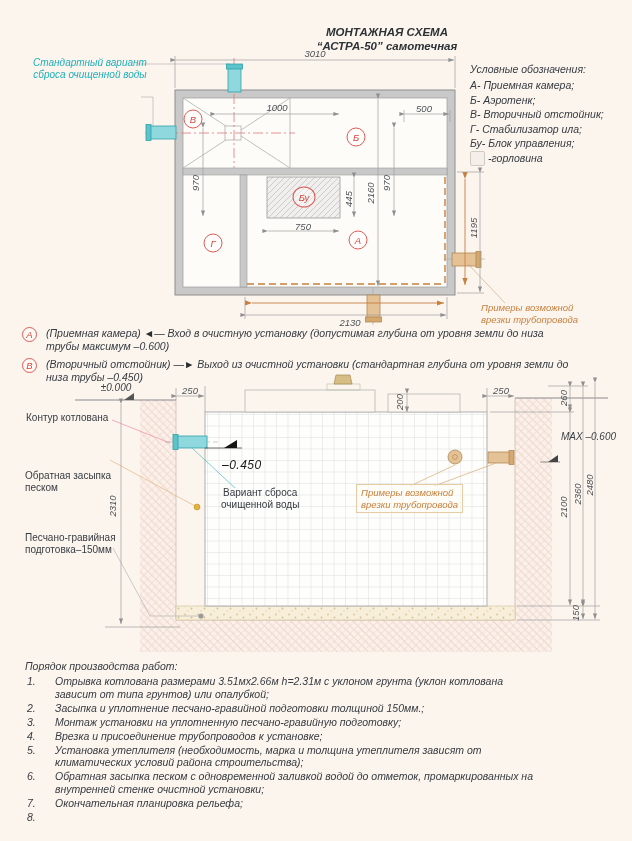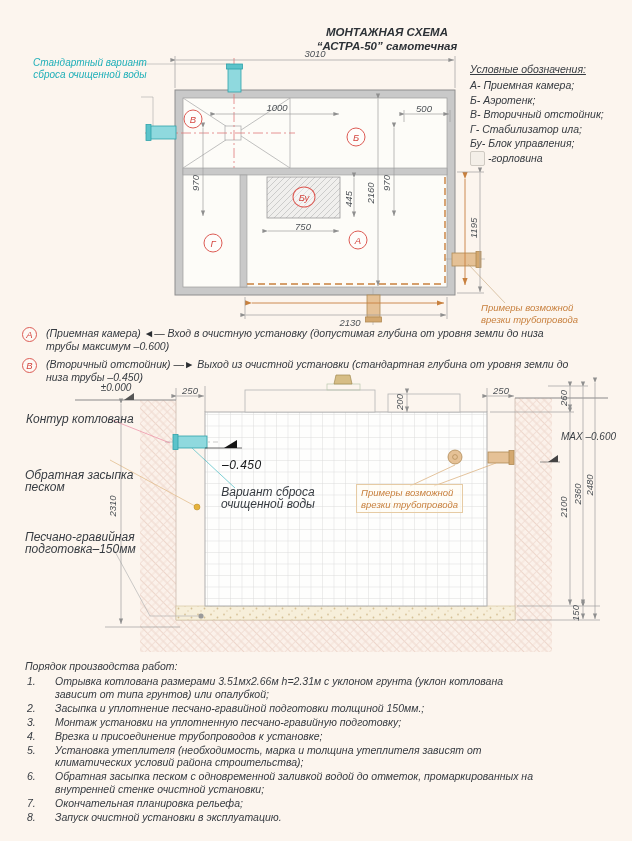--- a/index.html
+++ b/index.html
@@ -12,38 +12,38 @@
   .r  { transform:translate(-50%,-50%) rotate(-90deg); }
   .lvl { font-size:10px; color:#3c4146; }
   .big { font-size:12px; color:#17191b; letter-spacing:0.5px; }
   .cyan   { color:#1fafb8;text-align:center; }
   .pink   { color:#ee8ba4; }
 
   .title { position:absolute; left:287px; top:26px; width:200px; text-align:center;
            font-style:italic; font-weight:bold; font-size:11.5px; color:#2c3136; line-height:1.2; }
 
   .legend { position:absolute; left:470px; top:63px; font-style:italic; font-size:10.5px; color:#363b41; }
-  .legend .lh { text-decoration:underline; margin-bottom:3px; }
+  .legend .lh { margin-bottom:3px; }
   .legend .li { line-height:14.6px; }
   .neckrow { display:flex; align-items:center; line-height:14.6px; }
   .swatch { width:13px; height:13px; background:#f4efe8; border:1px solid #cfcac2; border-radius:2px;
             margin-right:3px; }
 
   .outlet { position:absolute; left:26px; width:128px; font-style:italic; font-size:10px; line-height:1.2; }
 
   .red-circle { position:absolute; border:1.2px solid #dd5c55; border-radius:50%;
                 color:#d4453f; font-style:italic; font-size:9.5px;
                 display:flex; align-items:center; justify-content:center;
                 transform:translate(-50%,-50%); background:rgba(255,255,255,0.4); }
 
   .tapnote { position:absolute; font-style:italic; font-size:9.5px; color:#c8803e; line-height:1.25; }
   .tapnote.boxed { border:1px solid #e6cba4; padding:2px 4px; background:rgba(255,251,244,0.6); }
 
   .twolines div { line-height:11.5px; }
-  .slab { position:absolute; font-style:italic; font-size:12px; color:#363b41; }
+  .slab { position:absolute; font-size:10px; color:#363b41; }
 
   .notes { position:absolute; left:22px; top:327px; width:548px; }
   .note  { position:relative; padding-left:24px; margin-bottom:5px; font-style:italic;
            font-size:10.5px; color:#363b41; line-height:13px; }
   .note .mk { position:absolute; left:0; top:0; width:13px; height:13px; transform:none; }
 
   .worklist { position:absolute; left:25px; top:660px; width:512px; font-style:italic;
               font-size:10.5px; color:#363b41; }
   .worklist .lh { margin-bottom:3px; }
   .wi { position:relative; padding-left:30px; line-height:12.9px; margin-bottom:1px; }
@@ -317,16 +317,16 @@
 
   <div class="worklist">
     <div class="lh">Порядок производства работ:</div>
     <div class="wi"><span class="n">1.</span><span>Отрывка котлована размерами 3.51мх2.66м h=2.31м с уклоном грунта (уклон котлована зависит от типа грунтов) или опалубкой;</span></div>
     <div class="wi"><span class="n">2.</span><span>Засыпка и уплотнение песчано-гравийной подготовки толщиной 150мм.;</span></div>
     <div class="wi"><span class="n">3.</span><span>Монтаж установки на уплотненную песчано-гравийную подготовку;</span></div>
     <div class="wi"><span class="n">4.</span><span>Врезка и присоединение трубопроводов к установке;</span></div>
     <div class="wi"><span class="n">5.</span><span>Установка утеплителя (необходимость, марка и толщина утеплителя зависят от климатических условий района строительства);</span></div>
     <div class="wi"><span class="n">6.</span><span>Обратная засыпка песком с одновременной заливкой водой до отметок, промаркированных на внутренней стенке очистной установки;</span></div>
     <div class="wi"><span class="n">7.</span><span>Окончательная планировка рельефа;</span></div>
-    <div class="wi"><span class="n">8.</span><span>Запуск очистной установки в эксплуатацию.</span></div>
+    <div class="wi"><span class="n">8.</span></div>
   </div>
 
 </div>
 
 </body></html>

